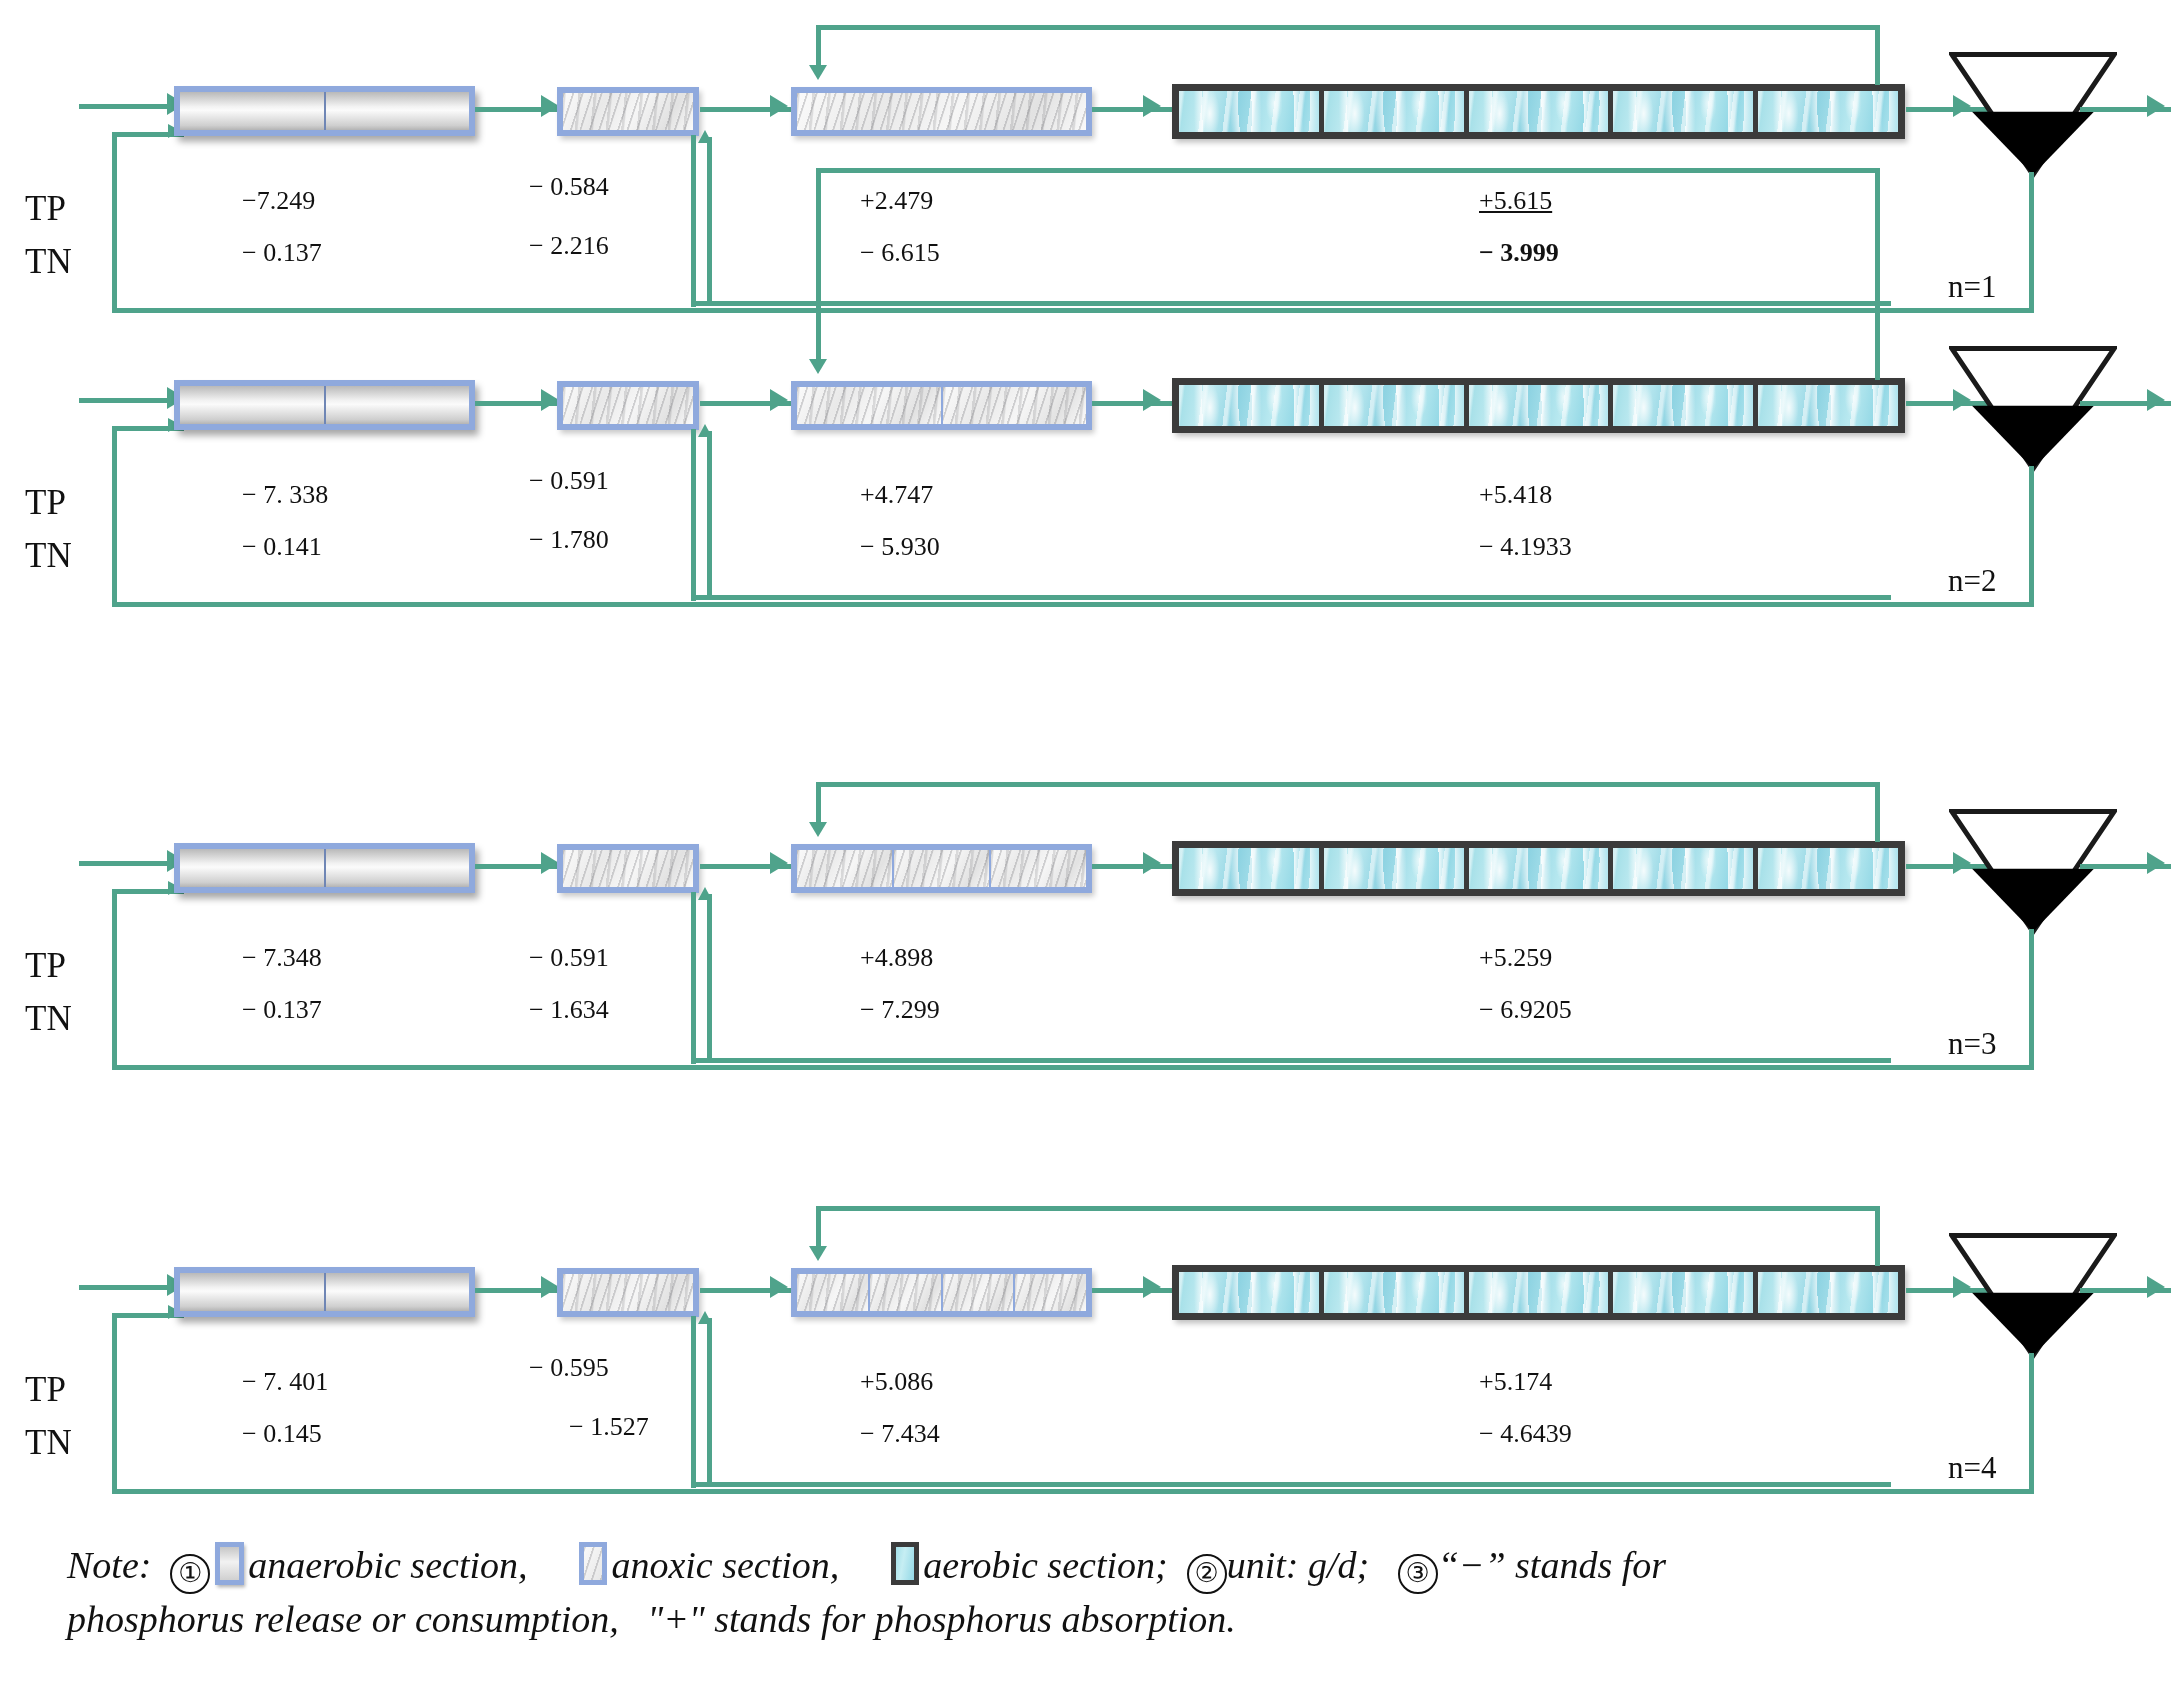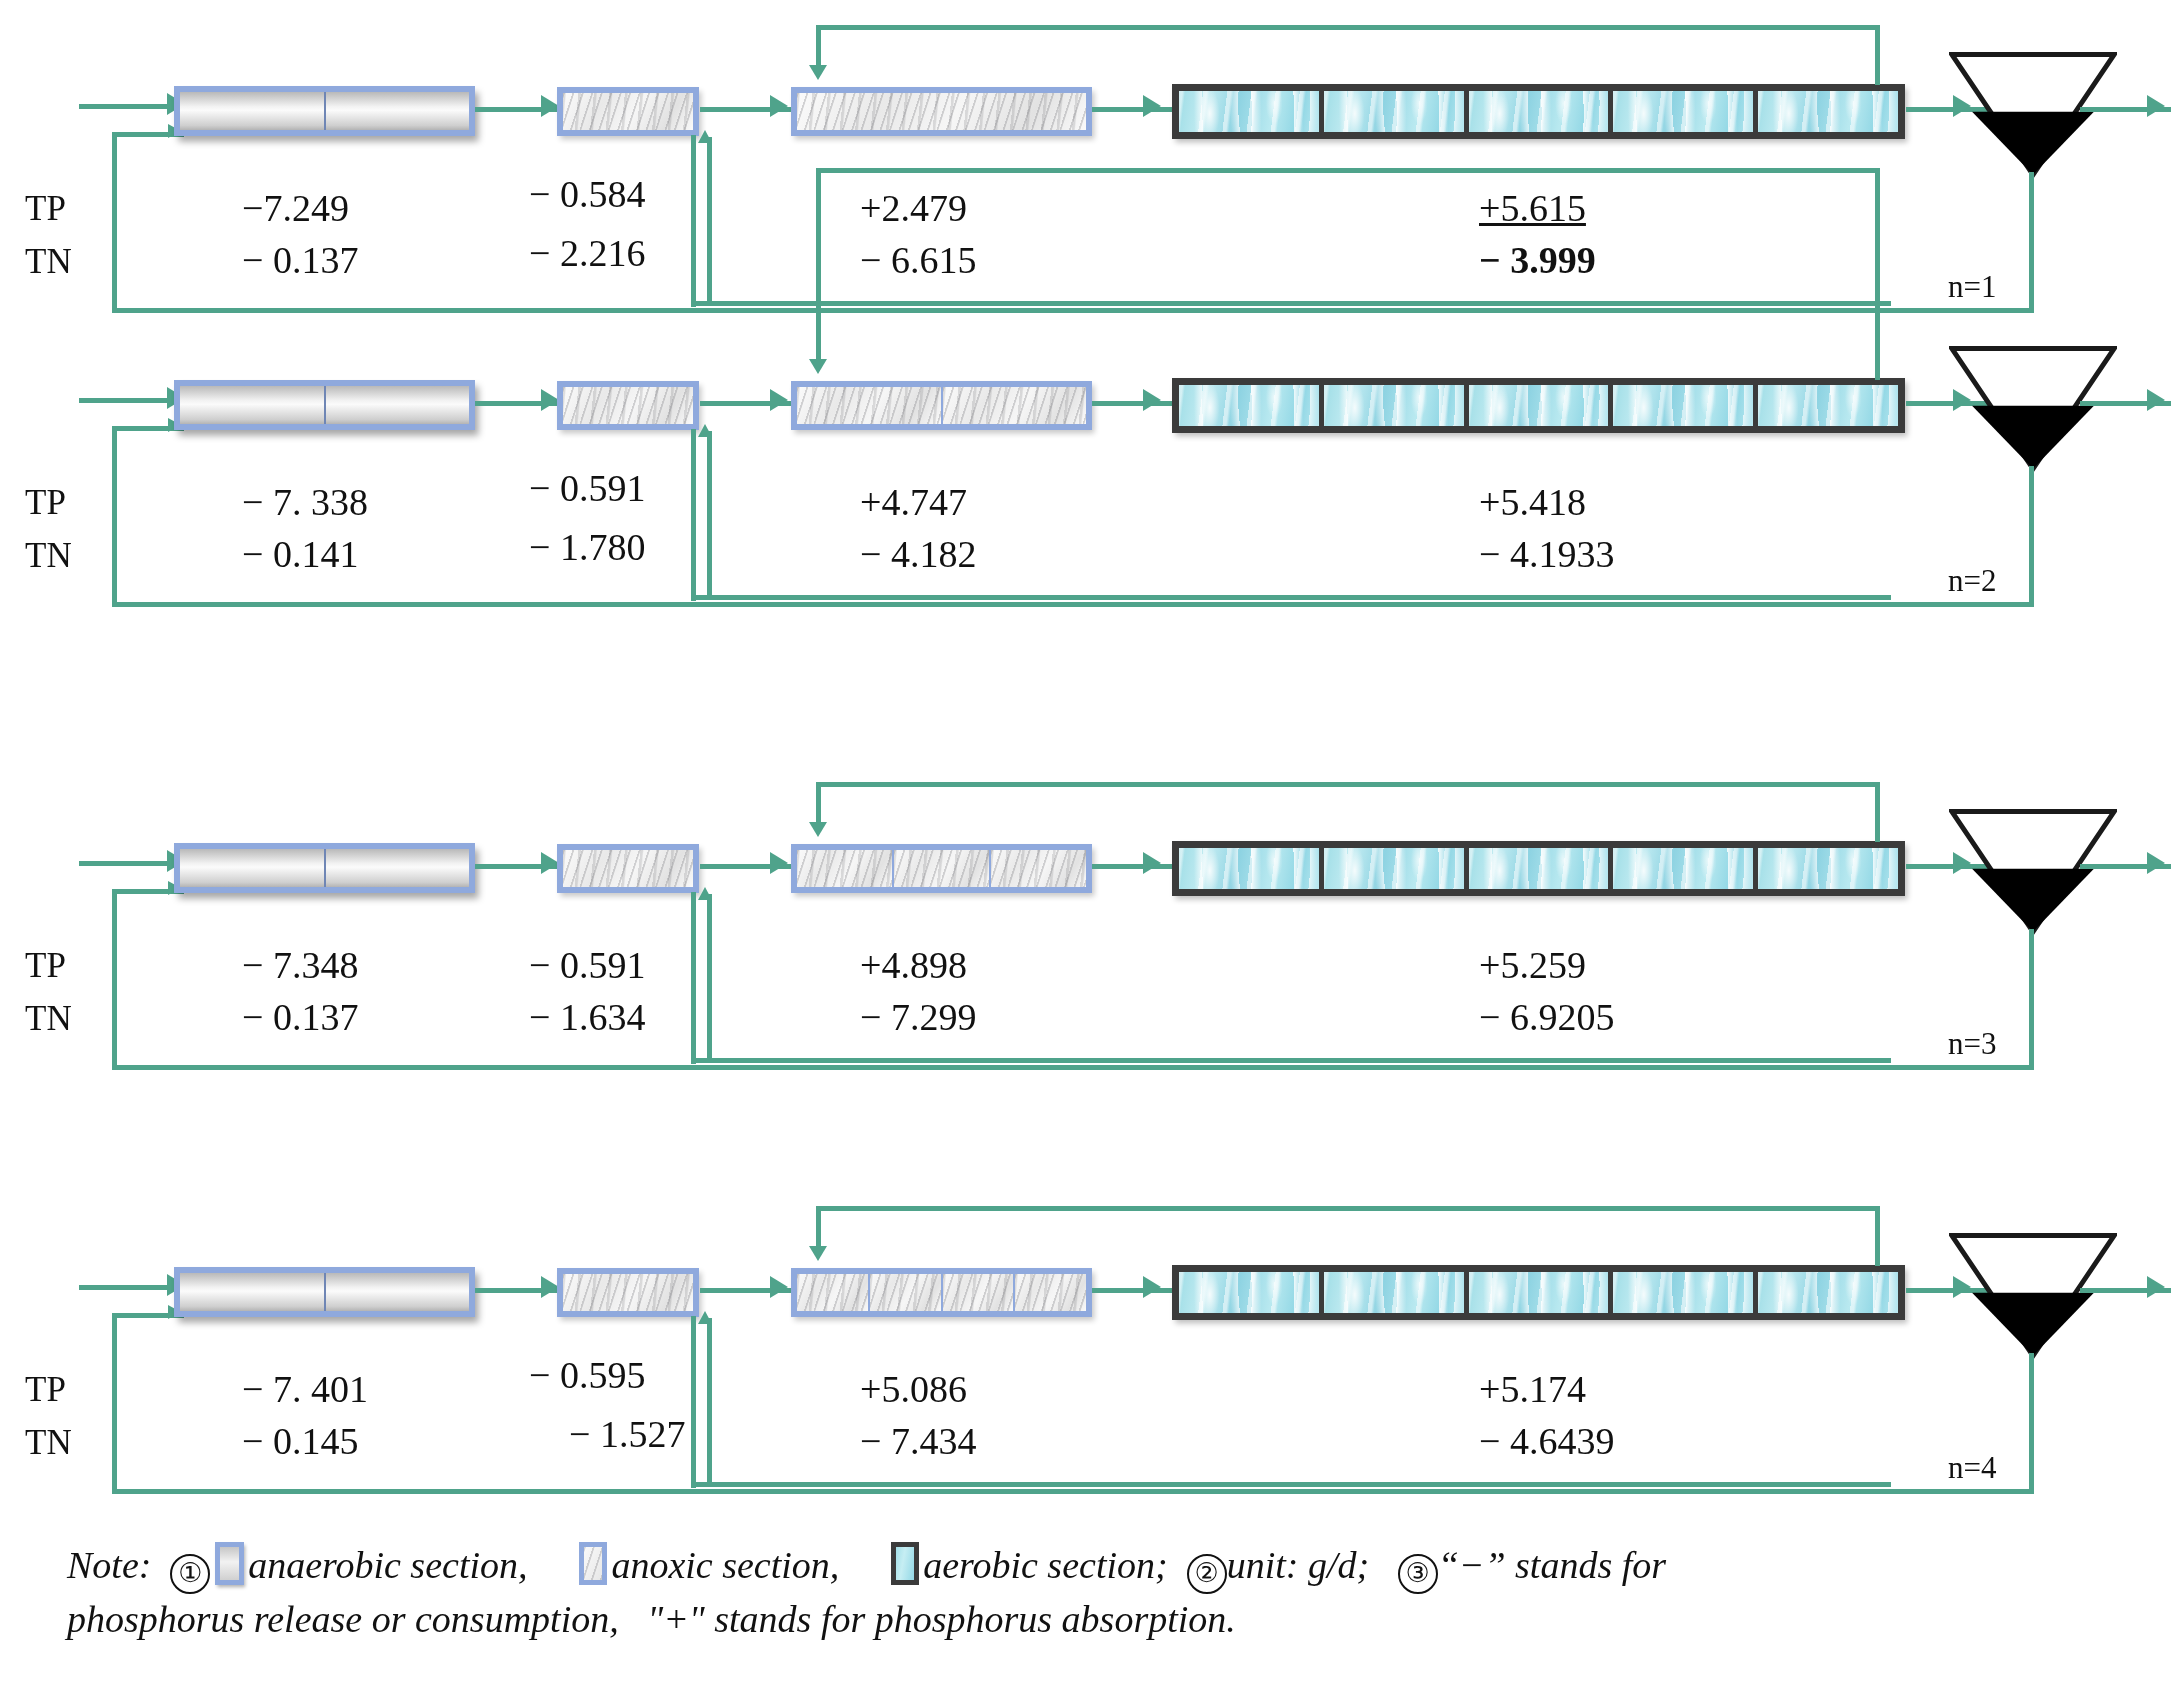--- a/index.html
+++ b/index.html
@@ -74,21 +74,21 @@
   .arrowD{position:absolute;width:0;height:0;
     border-left:9px solid transparent;border-right:9px solid transparent;
     border-top:15.4px solid #4fa38b;}
   .arrowU{position:absolute;width:0;height:0;
     border-left:7.7px solid transparent;border-right:7.7px solid transparent;
     border-bottom:13.3px solid #4fa38b;}
 
   
   .lbl{position:absolute;font-family:"Liberation Serif",serif;white-space:pre;}
   .tag{font-size:35px;}
-  .val{font-size:38px;}
+  .val{font-size:26px;}
   .nlab{font-size:31px;}
 
   
   .note{position:absolute;left:67px;top:1540px;width:2068px;
         font-style:italic;font-size:38px;line-height:1.32;font-family:"Liberation Serif",serif;}
   .note .ln{display:block;white-space:pre;}
   .swatch{display:inline-block;vertical-align:-7px;margin:0 4.2px;box-sizing:border-box;}
   .sw-anaerobic{width:29.4px;height:43px;border:5.6px solid #8fa9dd;
      background:linear-gradient(to bottom,#c6c6c6,#f2f2f2 45%,#d0d0d0);
      box-shadow:2.1px 2.8px 3.5px rgba(0,0,0,.3);}
@@ -249,21 +249,21 @@
     <div class="lbl tag" style="left:25px;top:189px;">TP</div>
     <div class="lbl tag" style="left:25px;top:242px;">TN</div>
 
     <div class="lbl val" style="left:242px;top:186px;">− 7. 338</div>
     <div class="lbl val" style="left:242px;top:238px;">− 0.141</div>
 
     <div class="lbl val" style="left:529px;top:172px;">− 0.591</div>
     <div class="lbl val" style="left:529px;top:231px;">− 1.780</div>
 
     <div class="lbl val" style="left:860px;top:186px;">+4.747</div>
-    <div class="lbl val" style="left:860px;top:238px;">− 4.182</div>
+    <div class="lbl val" style="left:860px;top:238px;">− 5.930</div>
 
     <div class="lbl val" style="left:1479px;top:186px;">+5.418</div>
     <div class="lbl val" style="left:1479px;top:238px;">− 4.1933</div>
 
     <div class="lbl nlab" style="left:1948px;top:269px;">n=2</div>
   </div>
 
   <div class="row" style="top:757px;height:351px;">
 
     <div class="line hl" style="left:79px;top:104px;width:104px;"></div>

